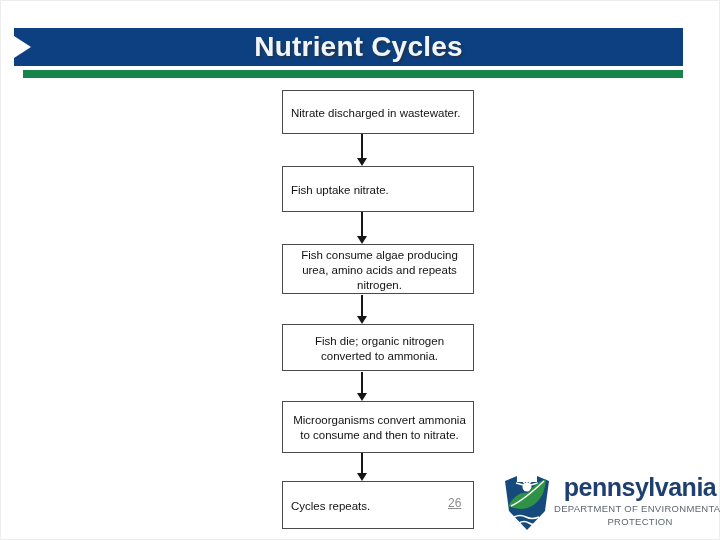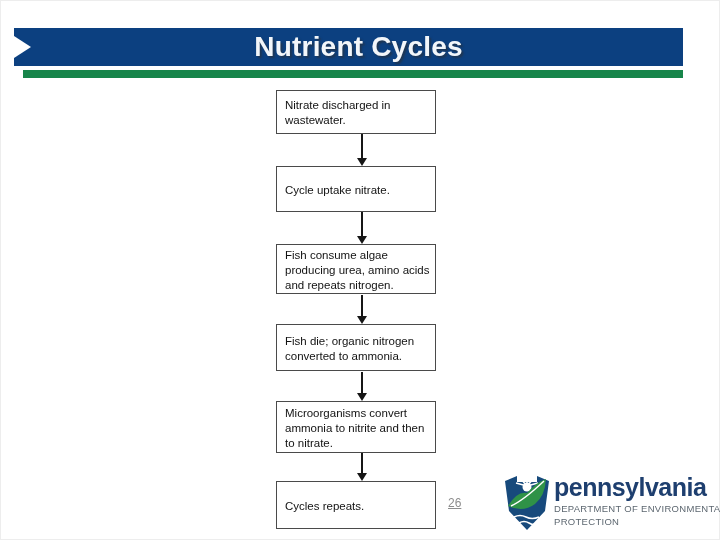--- a/index.html
+++ b/index.html
@@ -2,21 +2,21 @@
 <html><head>
 <meta charset="utf-8">
 <style>
   html,body { margin:0; padding:0; }
   body {
     width:720px; height:540px;
     background:#ffffff;
     font-family:"Liberation Sans", sans-serif;
     position:relative; overflow:hidden;
   }
-  .slide { position:absolute; inset:0; background:#fff; box-shadow:inset 0 0 0 1px #ededed; }
+  .slide { position:absolute; inset:0; background:#fff; box-shadow:inset 0 0 0 1px #ededed;text-align:center; }
 
   
   .banner {
     position:absolute; left:14px; top:28px; width:669px; height:38px;
     background:#0c4080;
   }
   .chevron {
     position:absolute; left:0px; top:8px; width:0; height:0;
     border-top:11px solid transparent;
     border-bottom:11px solid transparent;
@@ -29,21 +29,21 @@
     color:#f2f6fa; font-size:28px; font-weight:bold; letter-spacing:.2px;
     text-shadow:2px 2px 2px rgba(45,45,45,.55);
   }
   .stripe {
     position:absolute; left:23px; top:70px; width:660px; height:8px;
     background:#17854a;
   }
 
   
   .fbox {
-    position:absolute; left:276px; width:160px; box-sizing:border-box;
+    position:absolute; left:282px; width:192px; box-sizing:border-box;
     border:1px solid #4a4a4a; background:#ffffff;
     display:flex; align-items:center;
     padding:4px 5px 2px 8px;
     font-size:11.5px; line-height:15px; color:#121212;
   }
   .b1{top:90px;height:44px}
   .b2{top:166px;height:46px}
   .b3{top:244px;height:50px}
   .b4{top:324px;height:47px}
   .b5{top:401px;height:52px}
@@ -95,39 +95,39 @@
   </div>
   <div class="stripe"></div>
 
   <div>
     <div class="fbox b1">Nitrate discharged in wastewater.</div>
     <div class="arrow a1">
         <div class="shaft"></div>
         <div class="head"></div>
       </div>
 
-    <div class="fbox b2">Cycle uptake nitrate.</div>
+    <div class="fbox b2">Fish uptake nitrate.</div>
     <div class="arrow a2">
         <div class="shaft"></div>
         <div class="head"></div>
       </div>
 
     <div class="fbox b3">Fish consume algae producing urea, amino acids and repeats nitrogen.</div>
     <div class="arrow a3">
         <div class="shaft"></div>
         <div class="head"></div>
       </div>
 
     <div class="fbox b4">Fish die; organic nitrogen converted to ammonia.</div>
     <div class="arrow a4">
         <div class="shaft"></div>
         <div class="head"></div>
       </div>
 
-    <div class="fbox b5">Microorganisms convert ammonia to nitrite and then to nitrate.</div>
+    <div class="fbox b5">Microorganisms convert ammonia to consume and then to nitrate.</div>
     <div class="arrow a5">
         <div class="shaft"></div>
         <div class="head"></div>
       </div>
 
     <div class="fbox b6">Cycles repeats.</div>
   </div>
 
   <div class="page-num">26</div>
 

